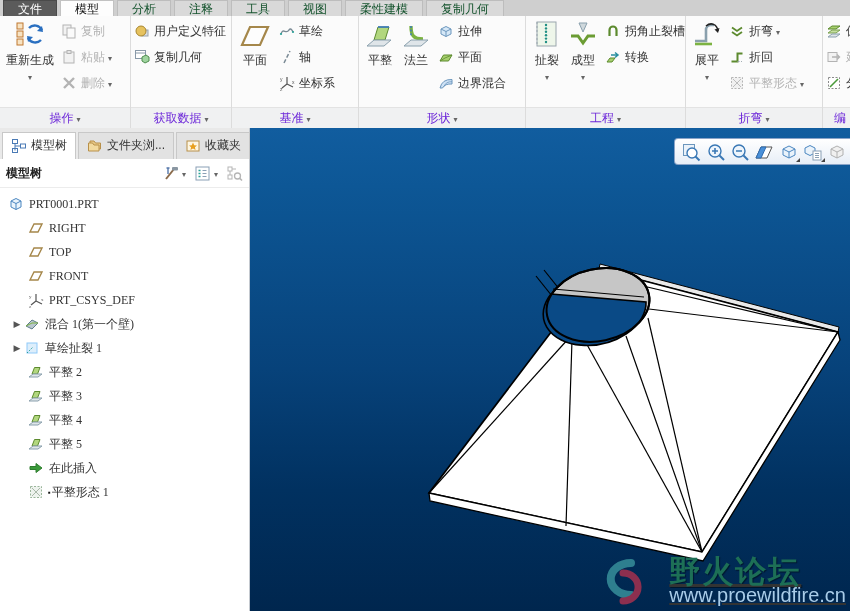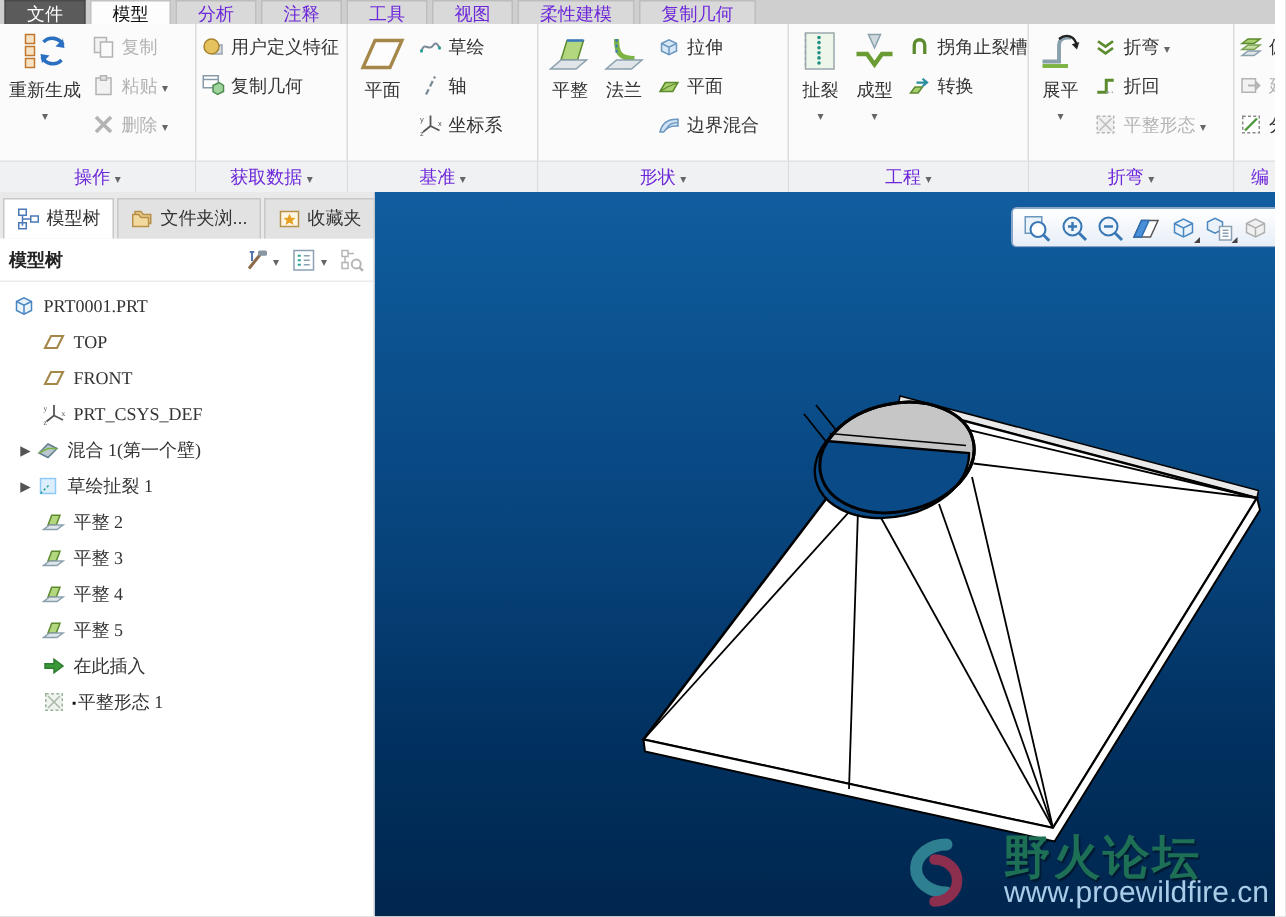--- a/index.html
+++ b/index.html
@@ -1,21 +1,21 @@
 <!DOCTYPE html>
 <html><head>
 <meta charset="utf-8">
 <style>
   html,body{margin:0;padding:0;}
   .app{position:relative;width:850px;height:611px;overflow:hidden;background:#cfcfcf;
        font-family:"Liberation Sans","DejaVu Sans",sans-serif;font-size:12px;color:#333;
        -webkit-user-select:none;user-select:none;}
   
   .tabbar{position:absolute;top:0;left:0;right:0;height:16px;background:#cfcfcf;display:flex;align-items:stretch;}
-  .tab{padding:0 14px;display:flex;align-items:center;font-size:12px;color:#6d28d9;background:#d9d9d9;
+  .tab{padding:0 14px;display:flex;align-items:center;font-size:12px;color:#14532d;background:#d9d9d9;
        border:1px solid #bdbdbd;border-bottom:none;margin-right:3px;white-space:nowrap;line-height:14px;}
   .tab-file{background:#5b5b5b;color:#fff;border-color:#4a4a4a;margin-left:3px;}
   .tab-sel{background:#fdfdfd;color:#111;border-color:#c2c2c2;}
   
   .ribbon{position:absolute;top:16px;left:0;right:0;height:112px;background:#fbfbfb;border-bottom:1px solid #c9ced4;display:flex;}
   .rib-sec{display:flex;flex-direction:column;border-right:1px solid #dcdcdc;box-sizing:border-box;flex:none;}
   .rib-body{flex:1;display:flex;align-items:flex-start;padding:2px 3px 0 3px;}
   .rib-label{height:20px;background:#f0f1f2;border-top:1px solid #e3e3e3;display:flex;align-items:center;justify-content:center;
              color:#6d28d9;font-size:12px;white-space:nowrap;}
   .dd::after{content:"▾";font-size:8px;color:#666;margin-left:3px;}
@@ -46,21 +46,21 @@
   
   .viewport{position:absolute;top:128px;left:250px;right:0;bottom:0;overflow:hidden;
             background:linear-gradient(180deg,#115d9f 0%,#0d5796 12%,#07427a 50%,#013160 75%,#00264e 100%);}
   .vp-toolbar{position:absolute;top:10px;right:0;width:176px;height:27px;background:linear-gradient(#ffffff,#e7eef7);
               border:1px solid #8aa4c8;border-right:none;border-radius:4px 0 0 4px;display:flex;align-items:center;padding:1px 0 1px 4px;box-sizing:border-box;overflow:hidden;}
   .vp-btn{width:26px;height:23px;display:flex;align-items:center;justify-content:center;position:relative;}
   .corner-caret{position:absolute;right:1px;bottom:1px;width:0;height:0;border-left:4px solid transparent;border-bottom:4px solid #444;}
   .model-svg{position:absolute;left:0;top:0;}
   
   .watermark{position:absolute;right:4px;bottom:2px;display:flex;align-items:center;}
-  .wm-text{margin-left:14px;}
+  .wm-text{margin-left:14px;text-decoration:underline;}
   .wm-title{font-size:31px;font-weight:bold;letter-spacing:2px;line-height:30px;
             text-shadow:1px 1px 1px rgba(0,0,0,.45);}
   .wm-url{font-size:20px;line-height:17px;}
 </style>
 </head>
 <body>
 
 <div class="app">
 
   <div class="tabbar">
@@ -418,20 +418,26 @@
         <svg class="ic" width="16" height="16" viewBox="0 0 16 16">
           <path d="M3 5 L8 2.5 L13 5 L13 11 L8 13.5 L3 11 Z" fill="#eaf4fc" stroke="#4a86c0"></path>
           <path d="M3 5 L8 7.5 L13 5 M8 7.5 V13.5" fill="none" stroke="#4a86c0"></path>
         </svg>
         <span class="tlabel">PRT0001.PRT</span>
       </div>
       <div class="trow ind1">
         <svg class="ic" width="16" height="16" viewBox="0 0 16 16">
           <path d="M2 12 L6 4 L14 4 L10 12 Z" fill="none" stroke="#a5874a" stroke-width="1.4"></path>
         </svg>
+        <span class="tlabel">RIGHT</span>
+      </div>
+      <div class="trow ind1">
+        <svg class="ic" width="16" height="16" viewBox="0 0 16 16">
+          <path d="M2 12 L6 4 L14 4 L10 12 Z" fill="none" stroke="#a5874a" stroke-width="1.4"></path>
+        </svg>
         <span class="tlabel">TOP</span>
       </div>
       <div class="trow ind1">
         <svg class="ic" width="16" height="16" viewBox="0 0 16 16">
           <path d="M2 12 L6 4 L14 4 L10 12 Z" fill="none" stroke="#a5874a" stroke-width="1.4"></path>
         </svg>
         <span class="tlabel">FRONT</span>
       </div>
       <div class="trow ind1">
         <svg class="ic" width="16" height="16" viewBox="0 0 16 16">

